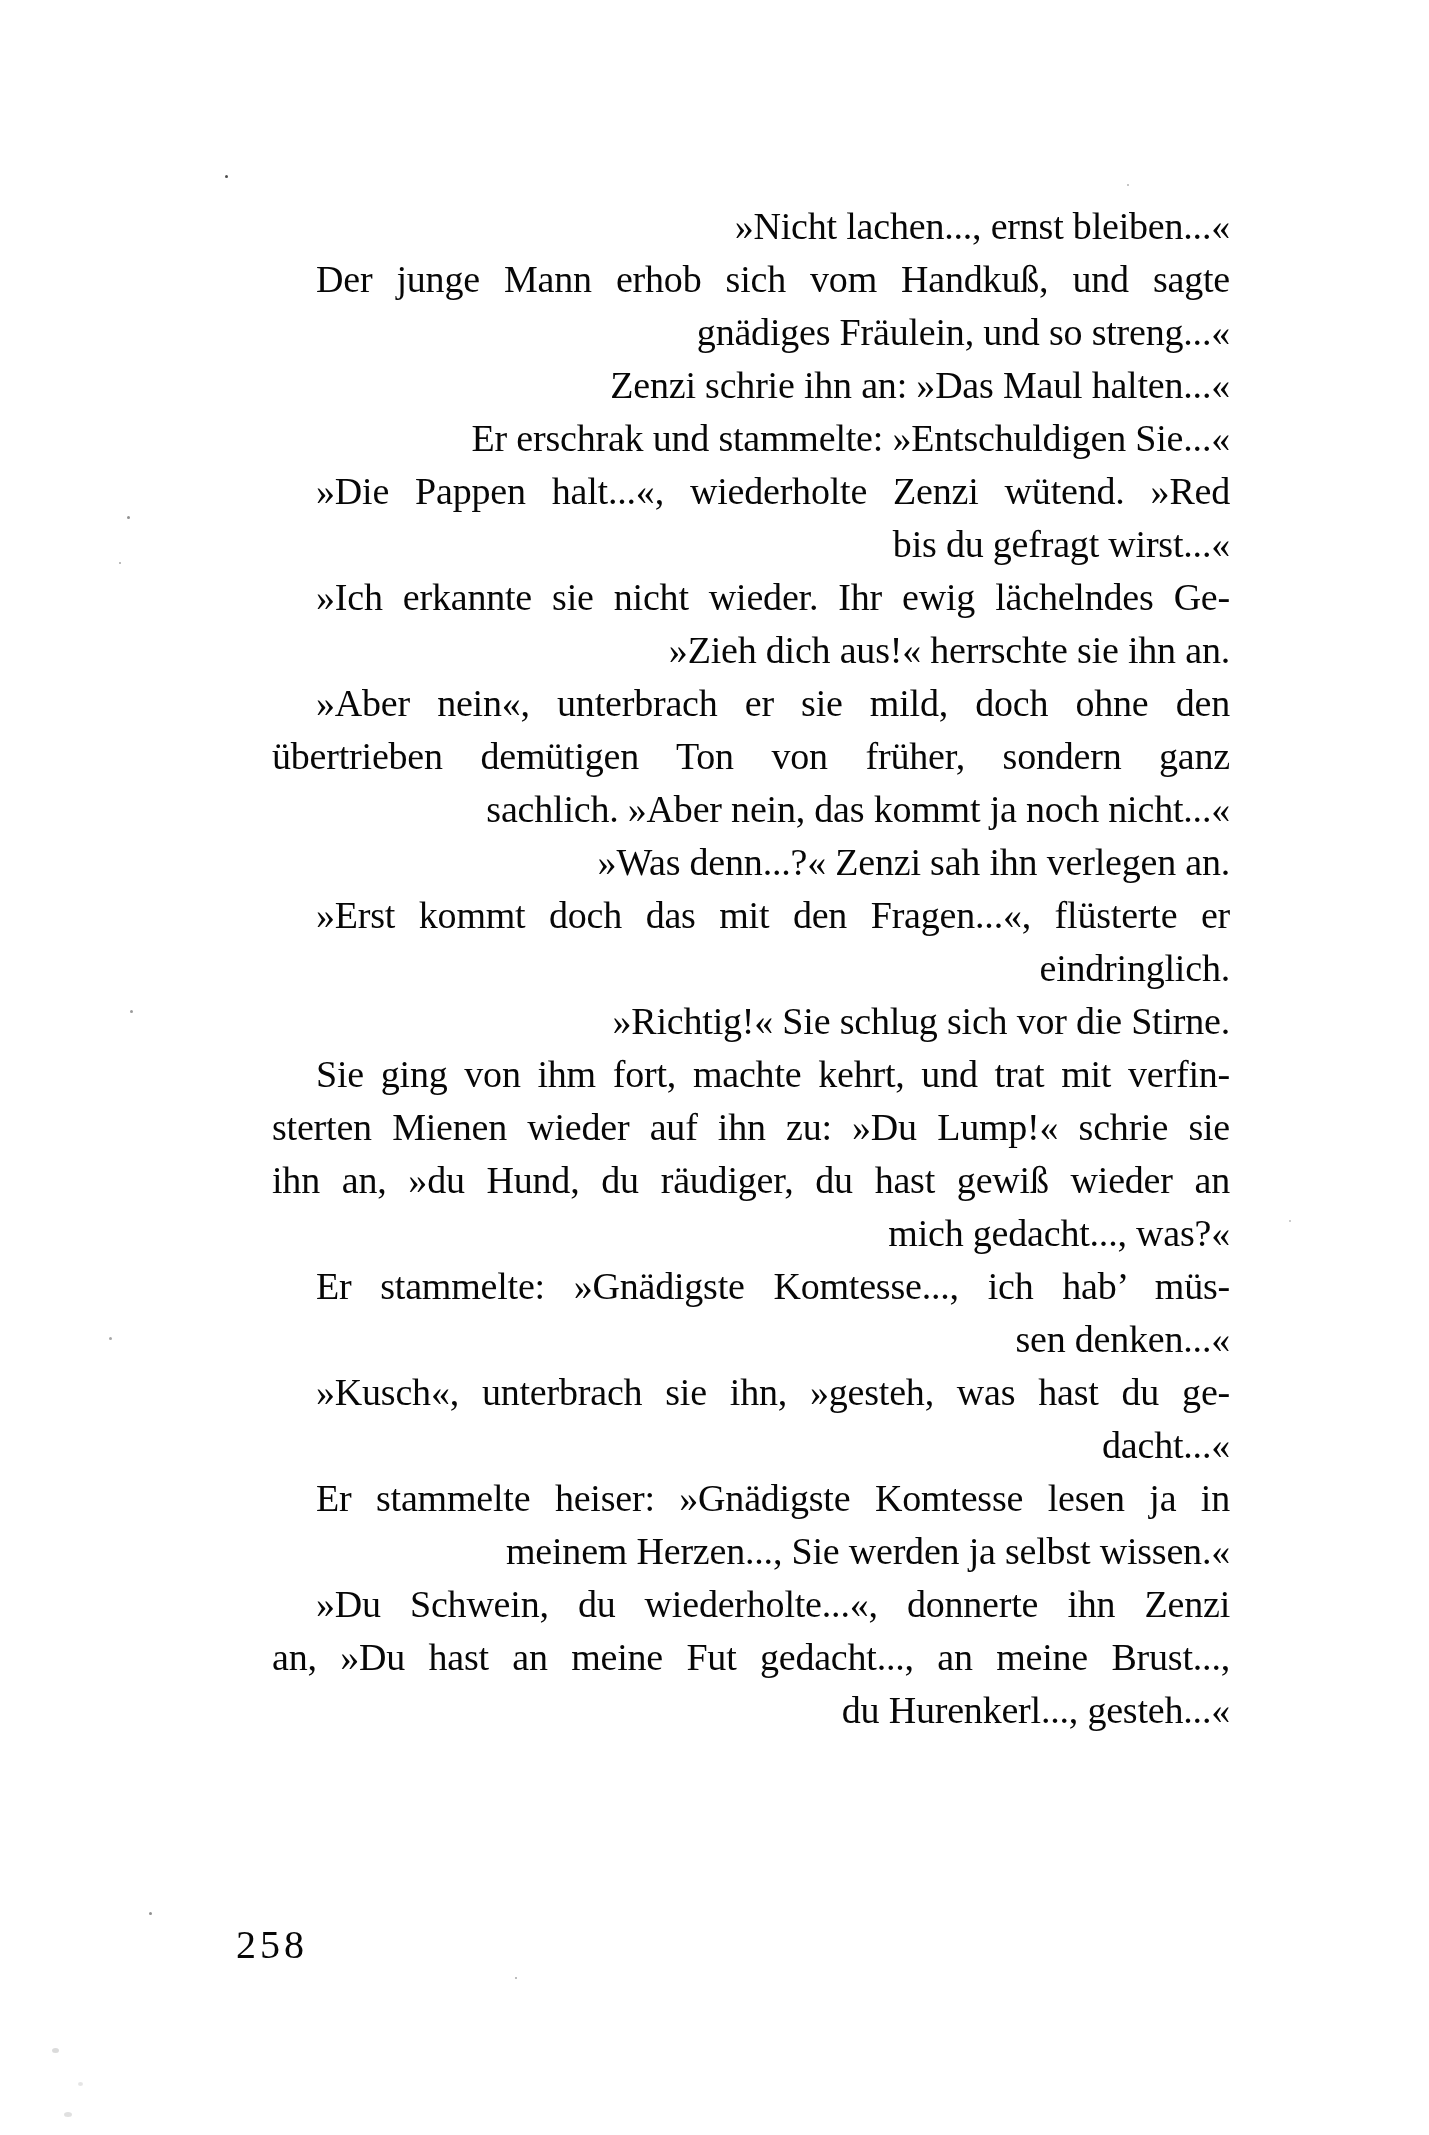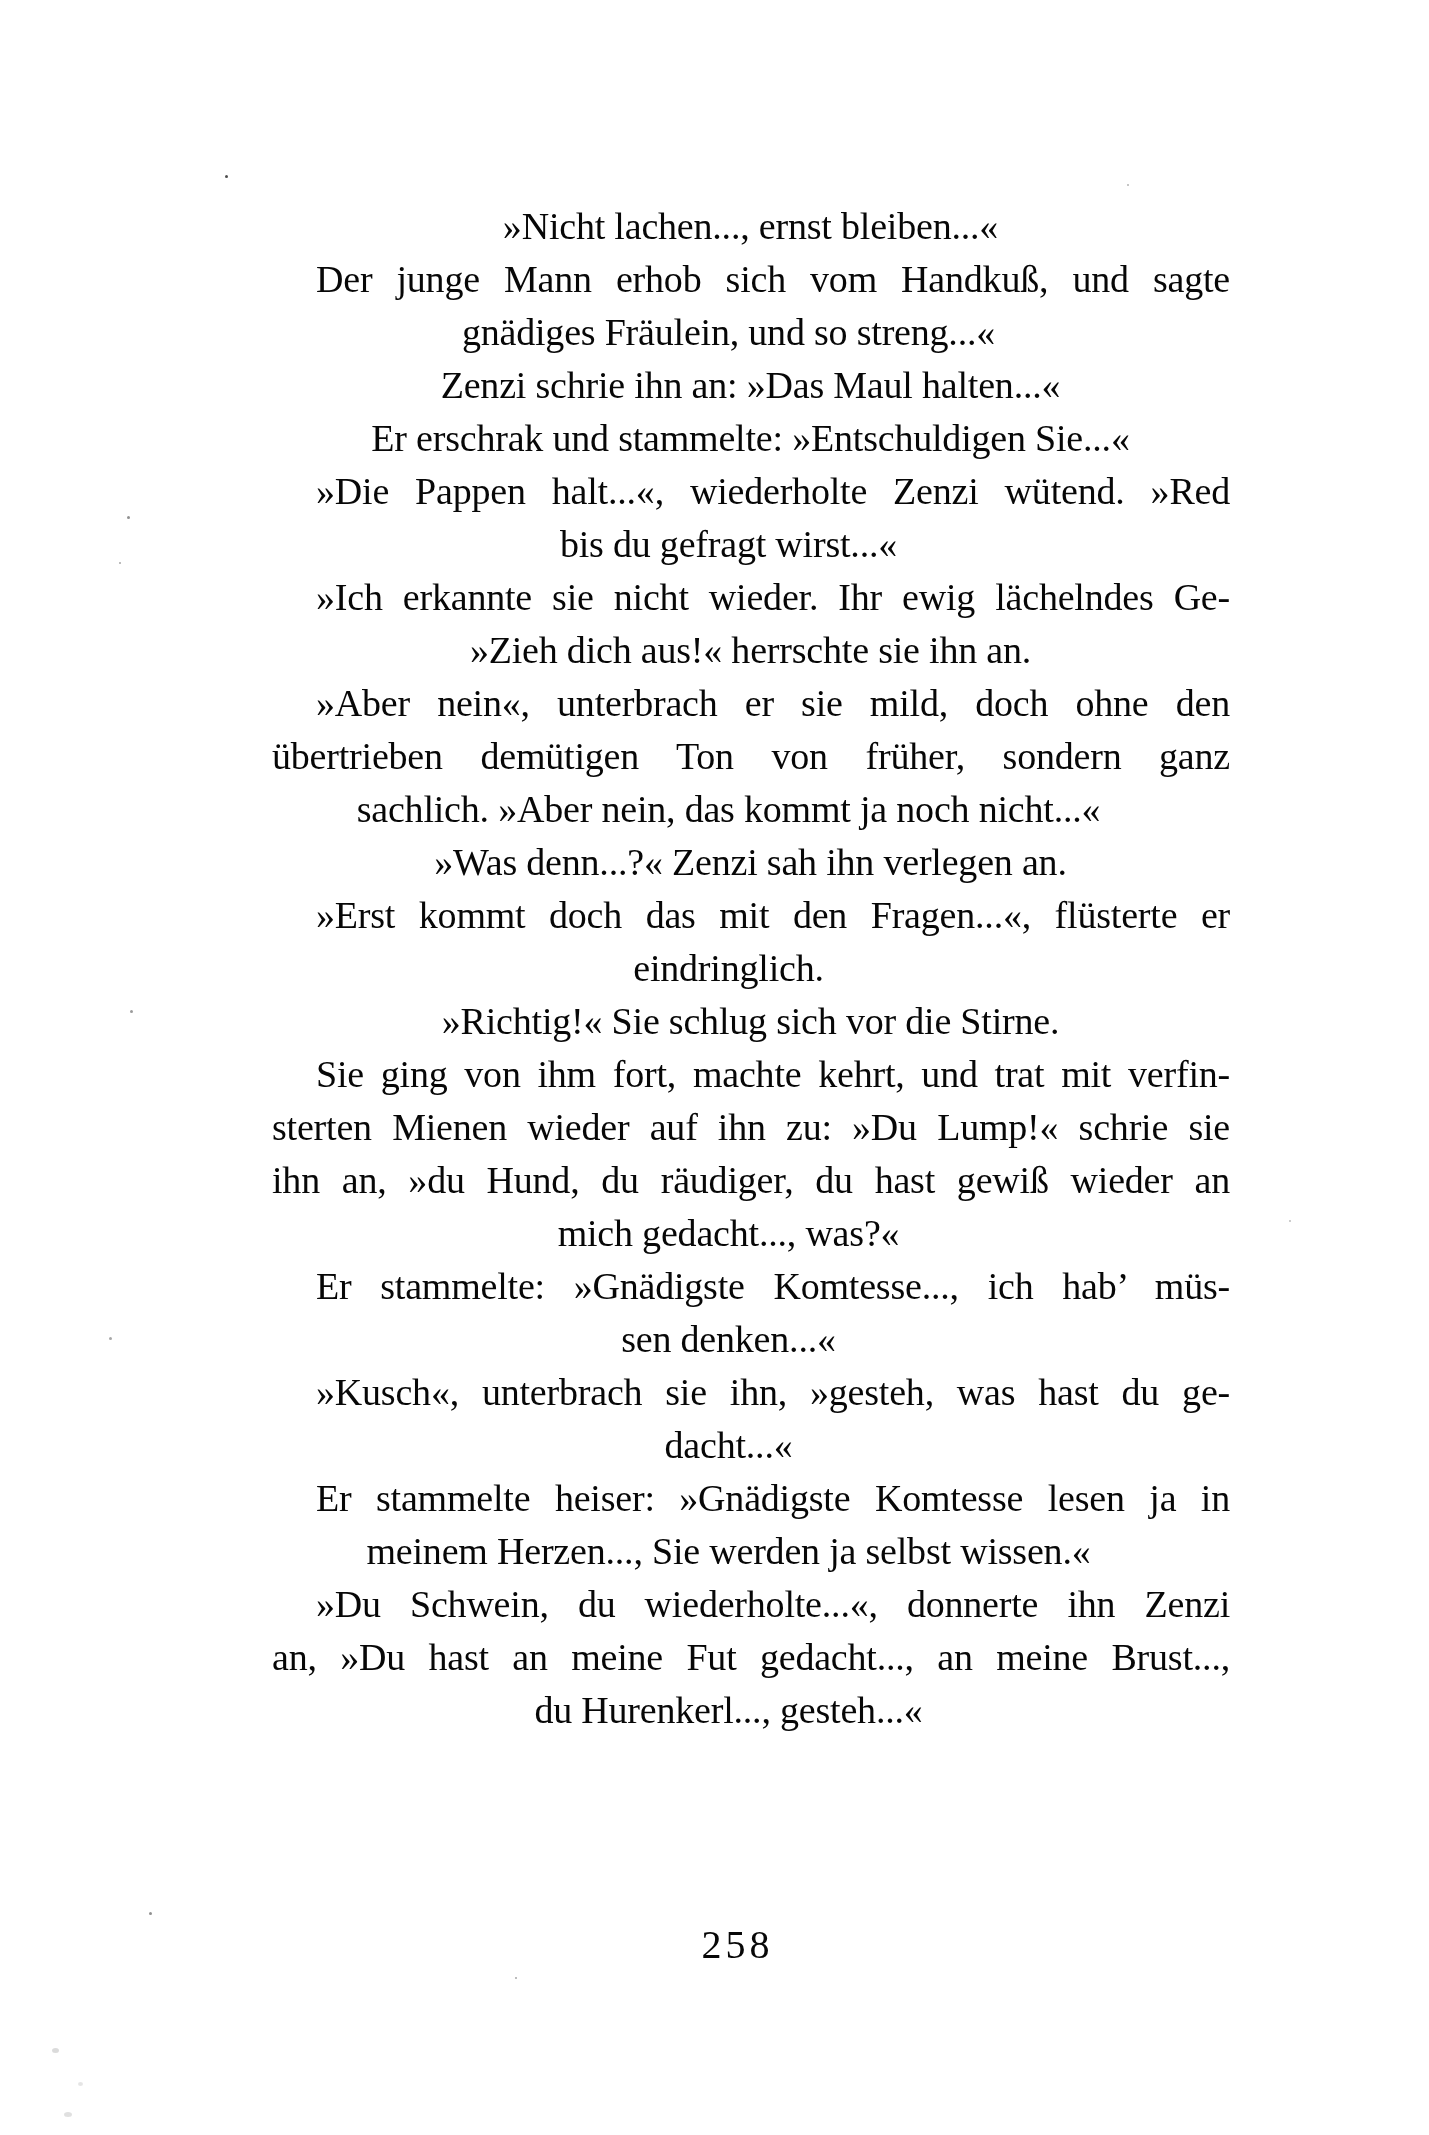--- a/index.html
+++ b/index.html
@@ -26,37 +26,37 @@
     top: 200px;
     width: 1003px;
   }
   .line {
     box-sizing: border-box;
     font-size: 38px;
     line-height: 53px;
     height: 53px;
     letter-spacing: -0.2px;
     white-space: nowrap;
-    text-align: center;
+    text-align: right;
   }
   .line.indent {
     padding-left: 44px;
   }
   .line.just {
     white-space: normal;
     text-align: justify;
     text-align-last: justify;
     margin-left: 45px;
   }
   .pagenum {
     position: absolute;
     left: 236px;
     top: 1922px;
     width: 1003px;
-    text-align: center;
+    text-align: left;
     font-size: 40px;
     line-height: 46px;
     letter-spacing: 4px;
   }
   .speck {
     position: absolute;
     background: #222;
     border-radius: 50%;
   }
 </style>

